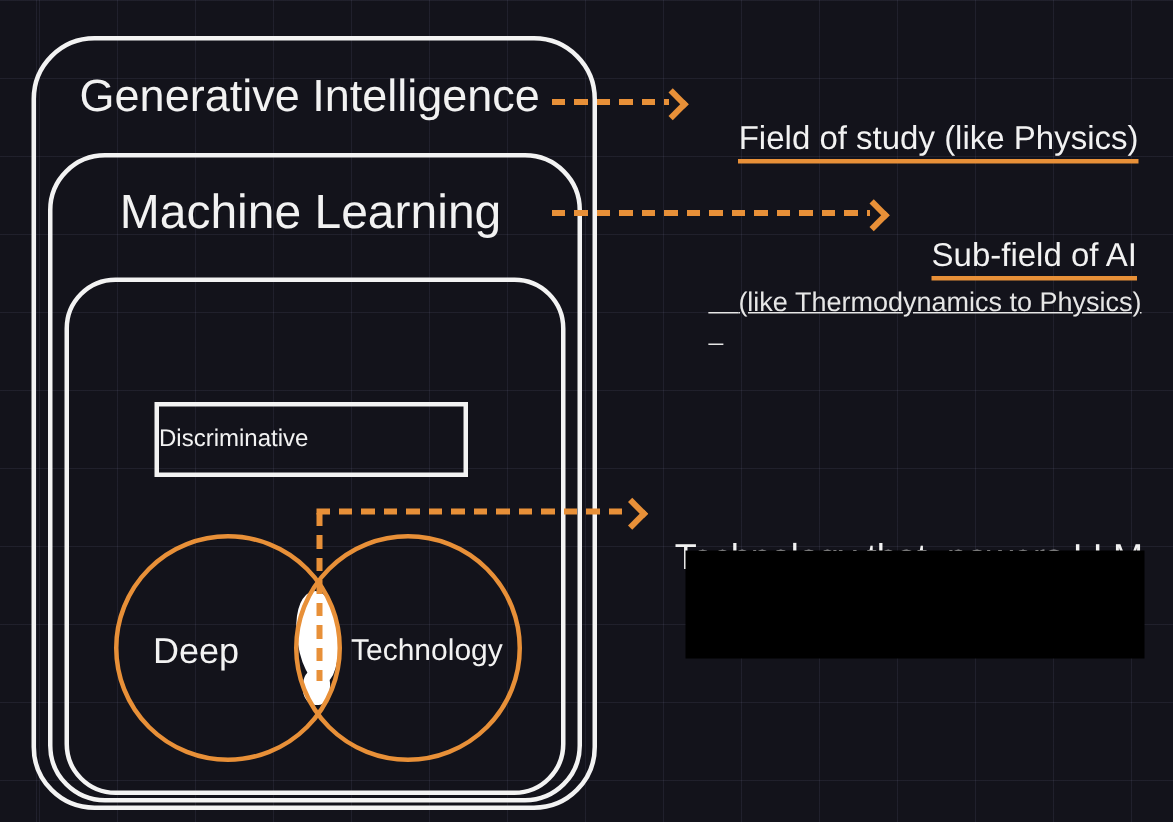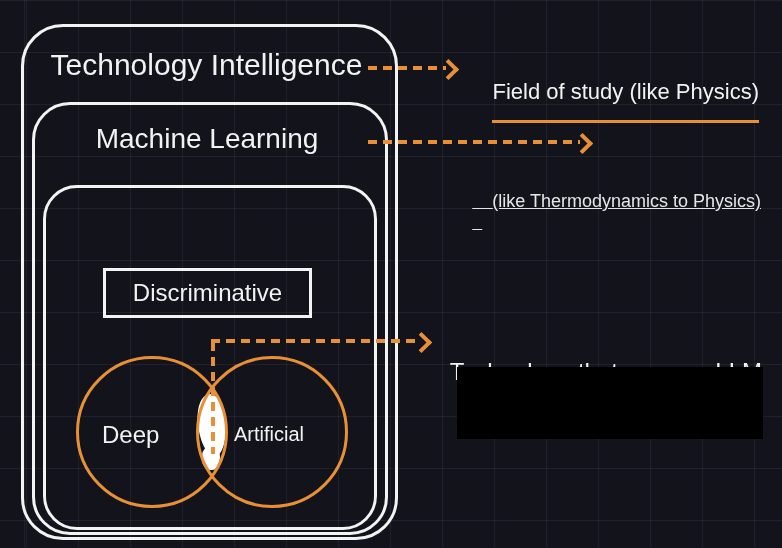--- a/index.html
+++ b/index.html
@@ -28,30 +28,30 @@
   .box-ml { left: 32px;  top: 102px; width: 350px; height: 427px; border-radius: 38px; }
   .box-dl { left: 43px;  top: 185px; width: 328px; height: 339px; border-radius: 34px; }
 
   .box-title {
     position: absolute;
     color: #f2f2f2;
     text-align: center;
     white-space: nowrap;
   }
   .title-ai { left: 21px; width: 371px; top: 48px;  font-size: 30px; }
-  .title-ml { left: 32px; width: 350px; top: 123px; font-size: 28px; }
+  .title-ml { left: 32px; width: 350px; top: 123px; font-size: 32px; }
   .title-dl { left: 43px; width: 328px; top: 212px; font-size: 26px; }
 
   .disc-box {
     position: absolute;
     left: 103px; top: 268px; width: 209px; height: 50px;
     border: 3px solid #f3f3f3;
     box-sizing: border-box;
-    display: flex; align-items: center; justify-content: center;
-    color: #f2f2f2; font-size: 24px;
+    display: flex; align-items: center; justify-content: flex-start;
+    color: #f2f2f2; font-size: 16px;
   }
 
   .circle {
     position: absolute;
     width: 152px; height: 152px;
     border: 3px solid #e89038;
     border-radius: 50%;
     box-sizing: border-box;
     top: 356px;
     z-index: 4;
@@ -114,21 +114,21 @@
   .chev3 { left: 414px; top: 335px; }
 
   .note {
     position: absolute;
     color: #f2f2f2;
     white-space: pre;
     z-index: 7;
   }
   .note .ul {
     border-bottom: 3px solid #e89038;
-    padding-bottom: 16px;
+    padding-bottom: 2px;
   }
   .note-field { top: 53px;  right: 23px; font-size: 22px; }
   .note-sub   { top: 131px; right: 24px; font-size: 22px; }
   .note-thermo{ top: 170px; right: 21px; font-size: 18px; color: #e6e6e6; text-decoration: underline; }
   .note-tech  { top: 330px; right: 20px; font-size: 24px; }
 
   .redaction {
     position: absolute;
     left: 457px; top: 367px; width: 306px; height: 72px;
     background: #000000;
@@ -137,49 +137,52 @@
 </style>
 </head>
 <body>
 
 <div class="stage">
 
   <div class="nbox box-ai"></div>
   <div class="nbox box-ml"></div>
   <div class="nbox box-dl"></div>
 
-  <div class="box-title title-ai">Technology Intelligence</div>
+  <div class="box-title title-ai">Generative Intelligence</div>
   <div class="box-title title-ml">Machine Learning</div>
 
   <div class="disc-box">
     <span>Discriminative</span>
   </div>
 
   <div class="blob blob-main"></div>
   <div class="blob blob-tail"></div>
 
   <div class="circle circle-left"></div>
   <div class="circle circle-right"></div>
 
   <div class="venn-label label-llms">Deep</div>
-  <div class="venn-label label-gen">Artificial</div>
+  <div class="venn-label label-gen">Technology</div>
 
   <div class="dash-h arrow1"></div>
   <div class="chev chev1"></div>
 
   <div class="dash-h arrow2"></div>
   <div class="chev chev2"></div>
 
   <div class="dash-v arrow3-v"></div>
   <div class="dash-h arrow3-h"></div>
   <div class="chev chev3"></div>
 
   <div class="note note-field">
     <span class="ul">Field of study (like Physics)</span>
   </div>
+  <div class="note note-sub">
+    <span class="ul">Sub-field of AI</span>
+  </div>
   <div class="note note-thermo">
     <span>(like Thermodynamics to Physics)</span>
   </div>
   <div class="note note-tech">
     <span>Technology that  powers LLM</span>
   </div>
 
   <div class="redaction"></div>
 
 </div>

